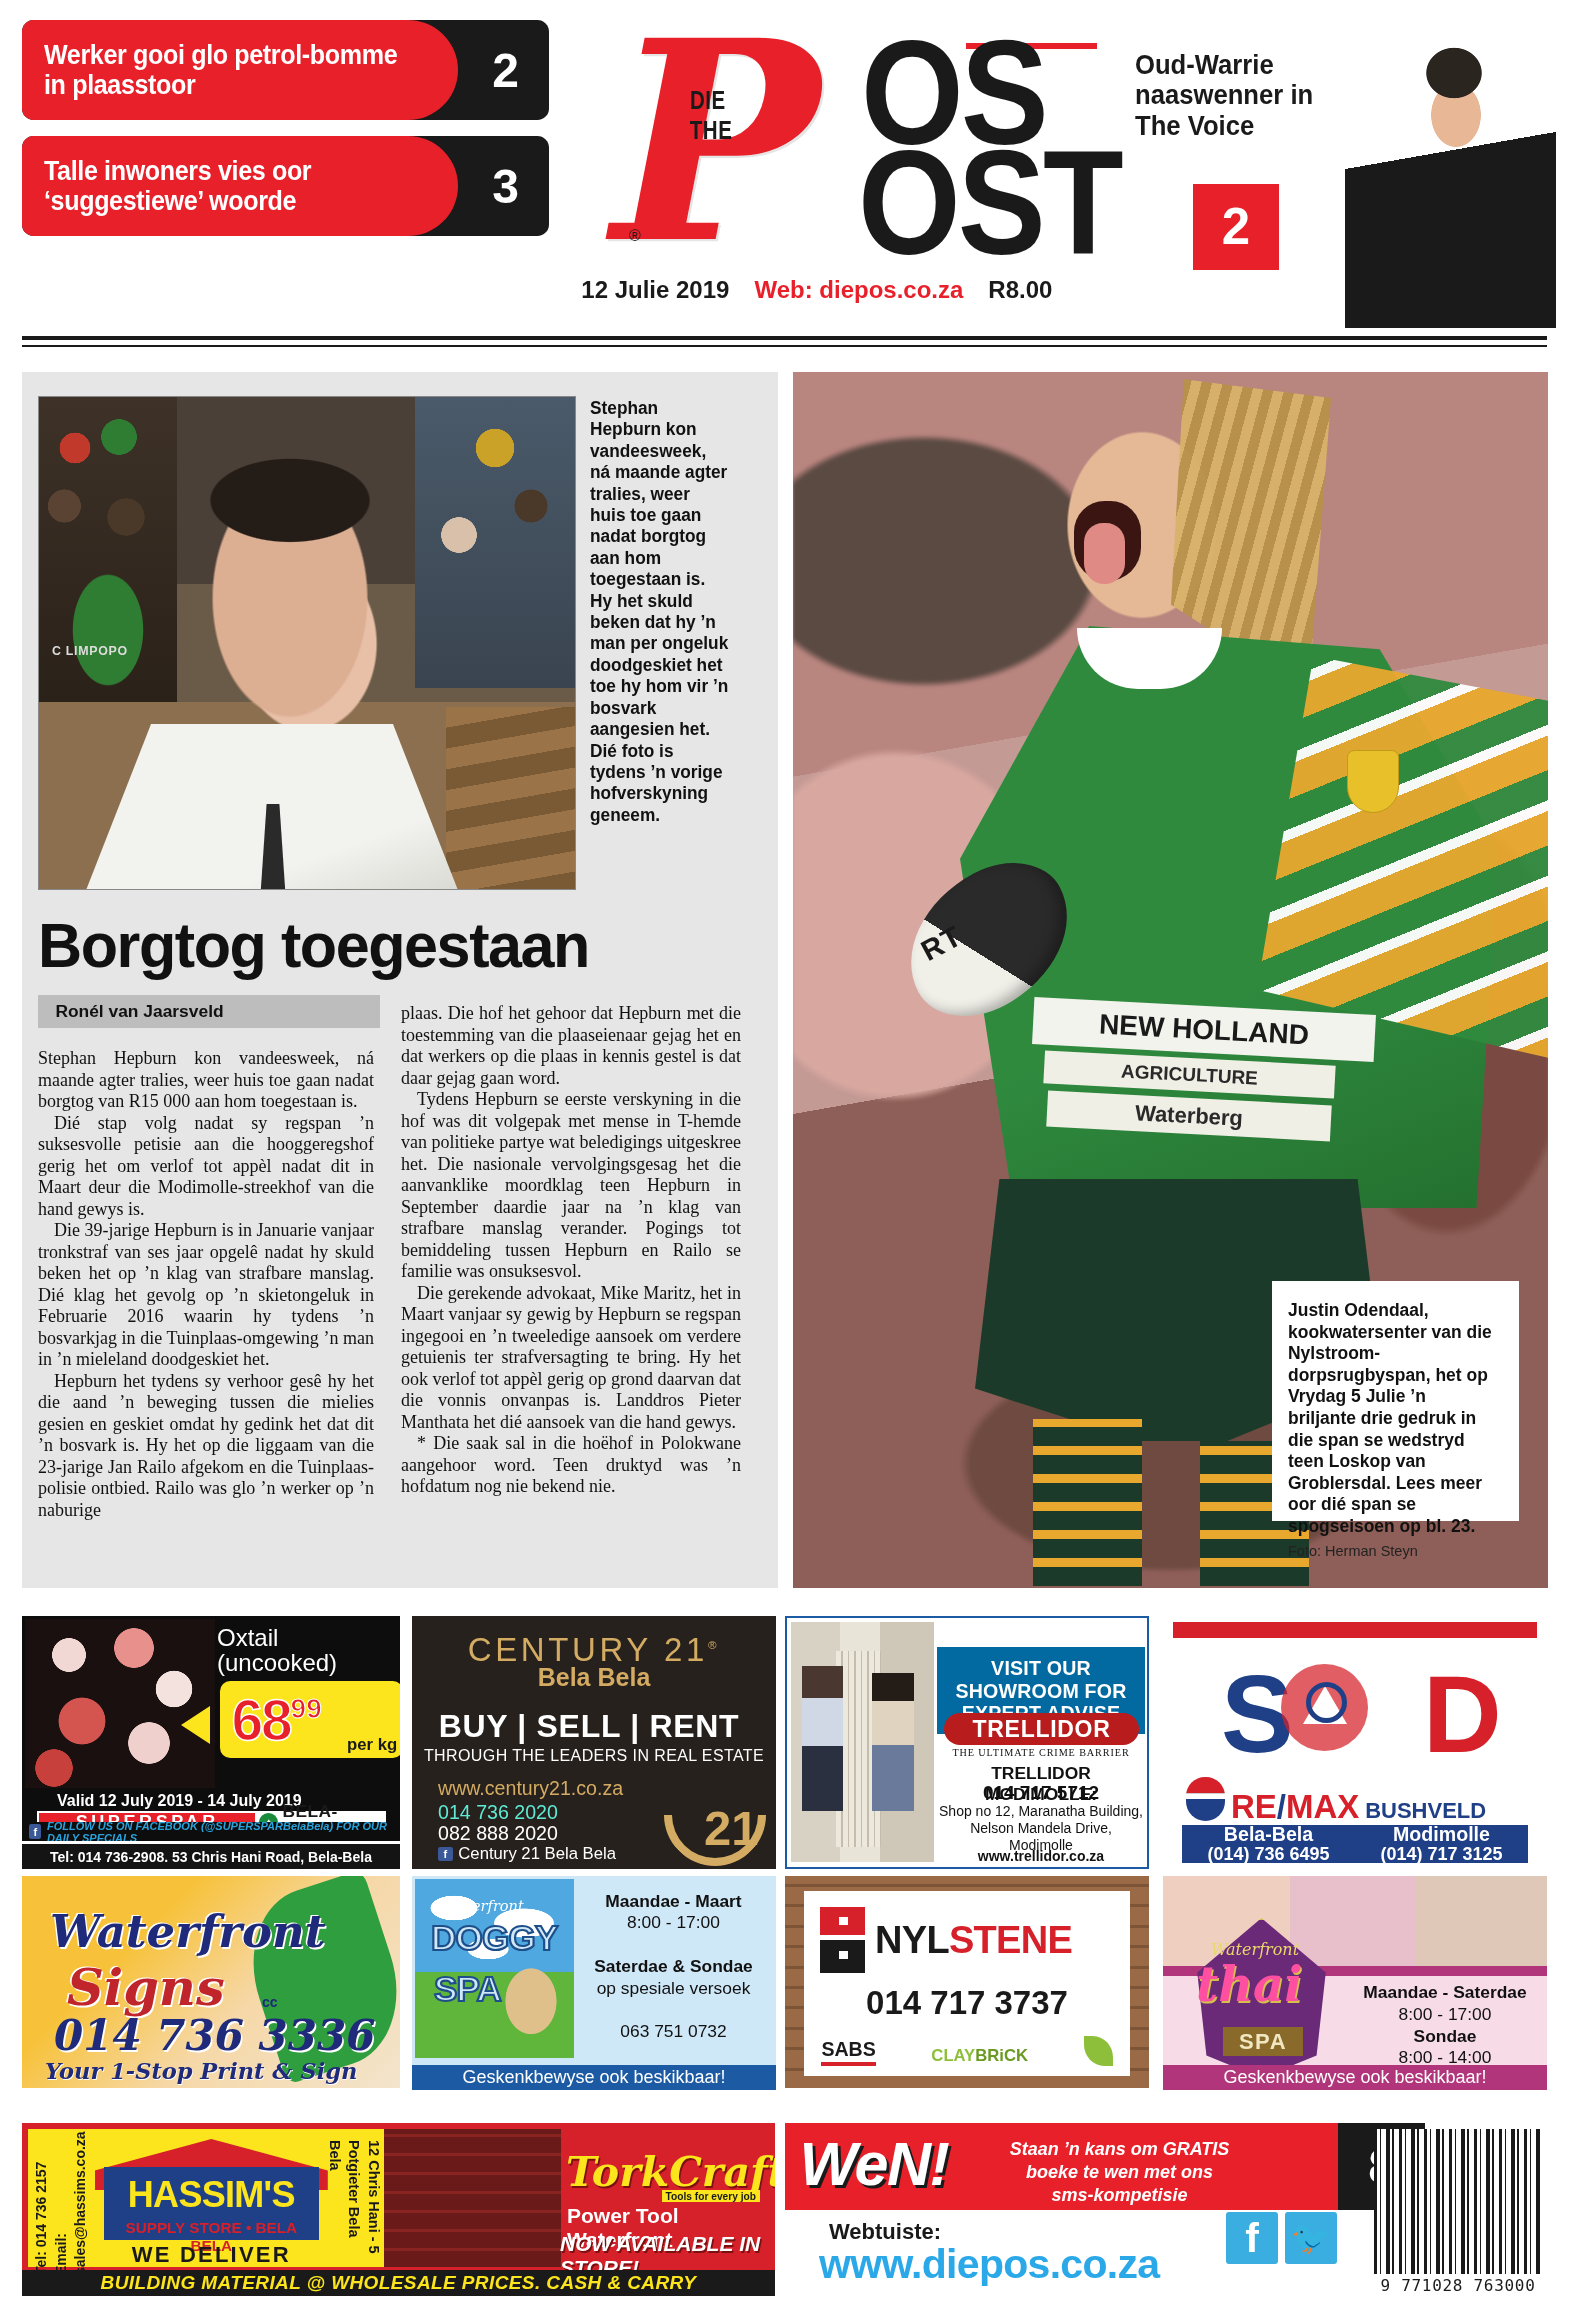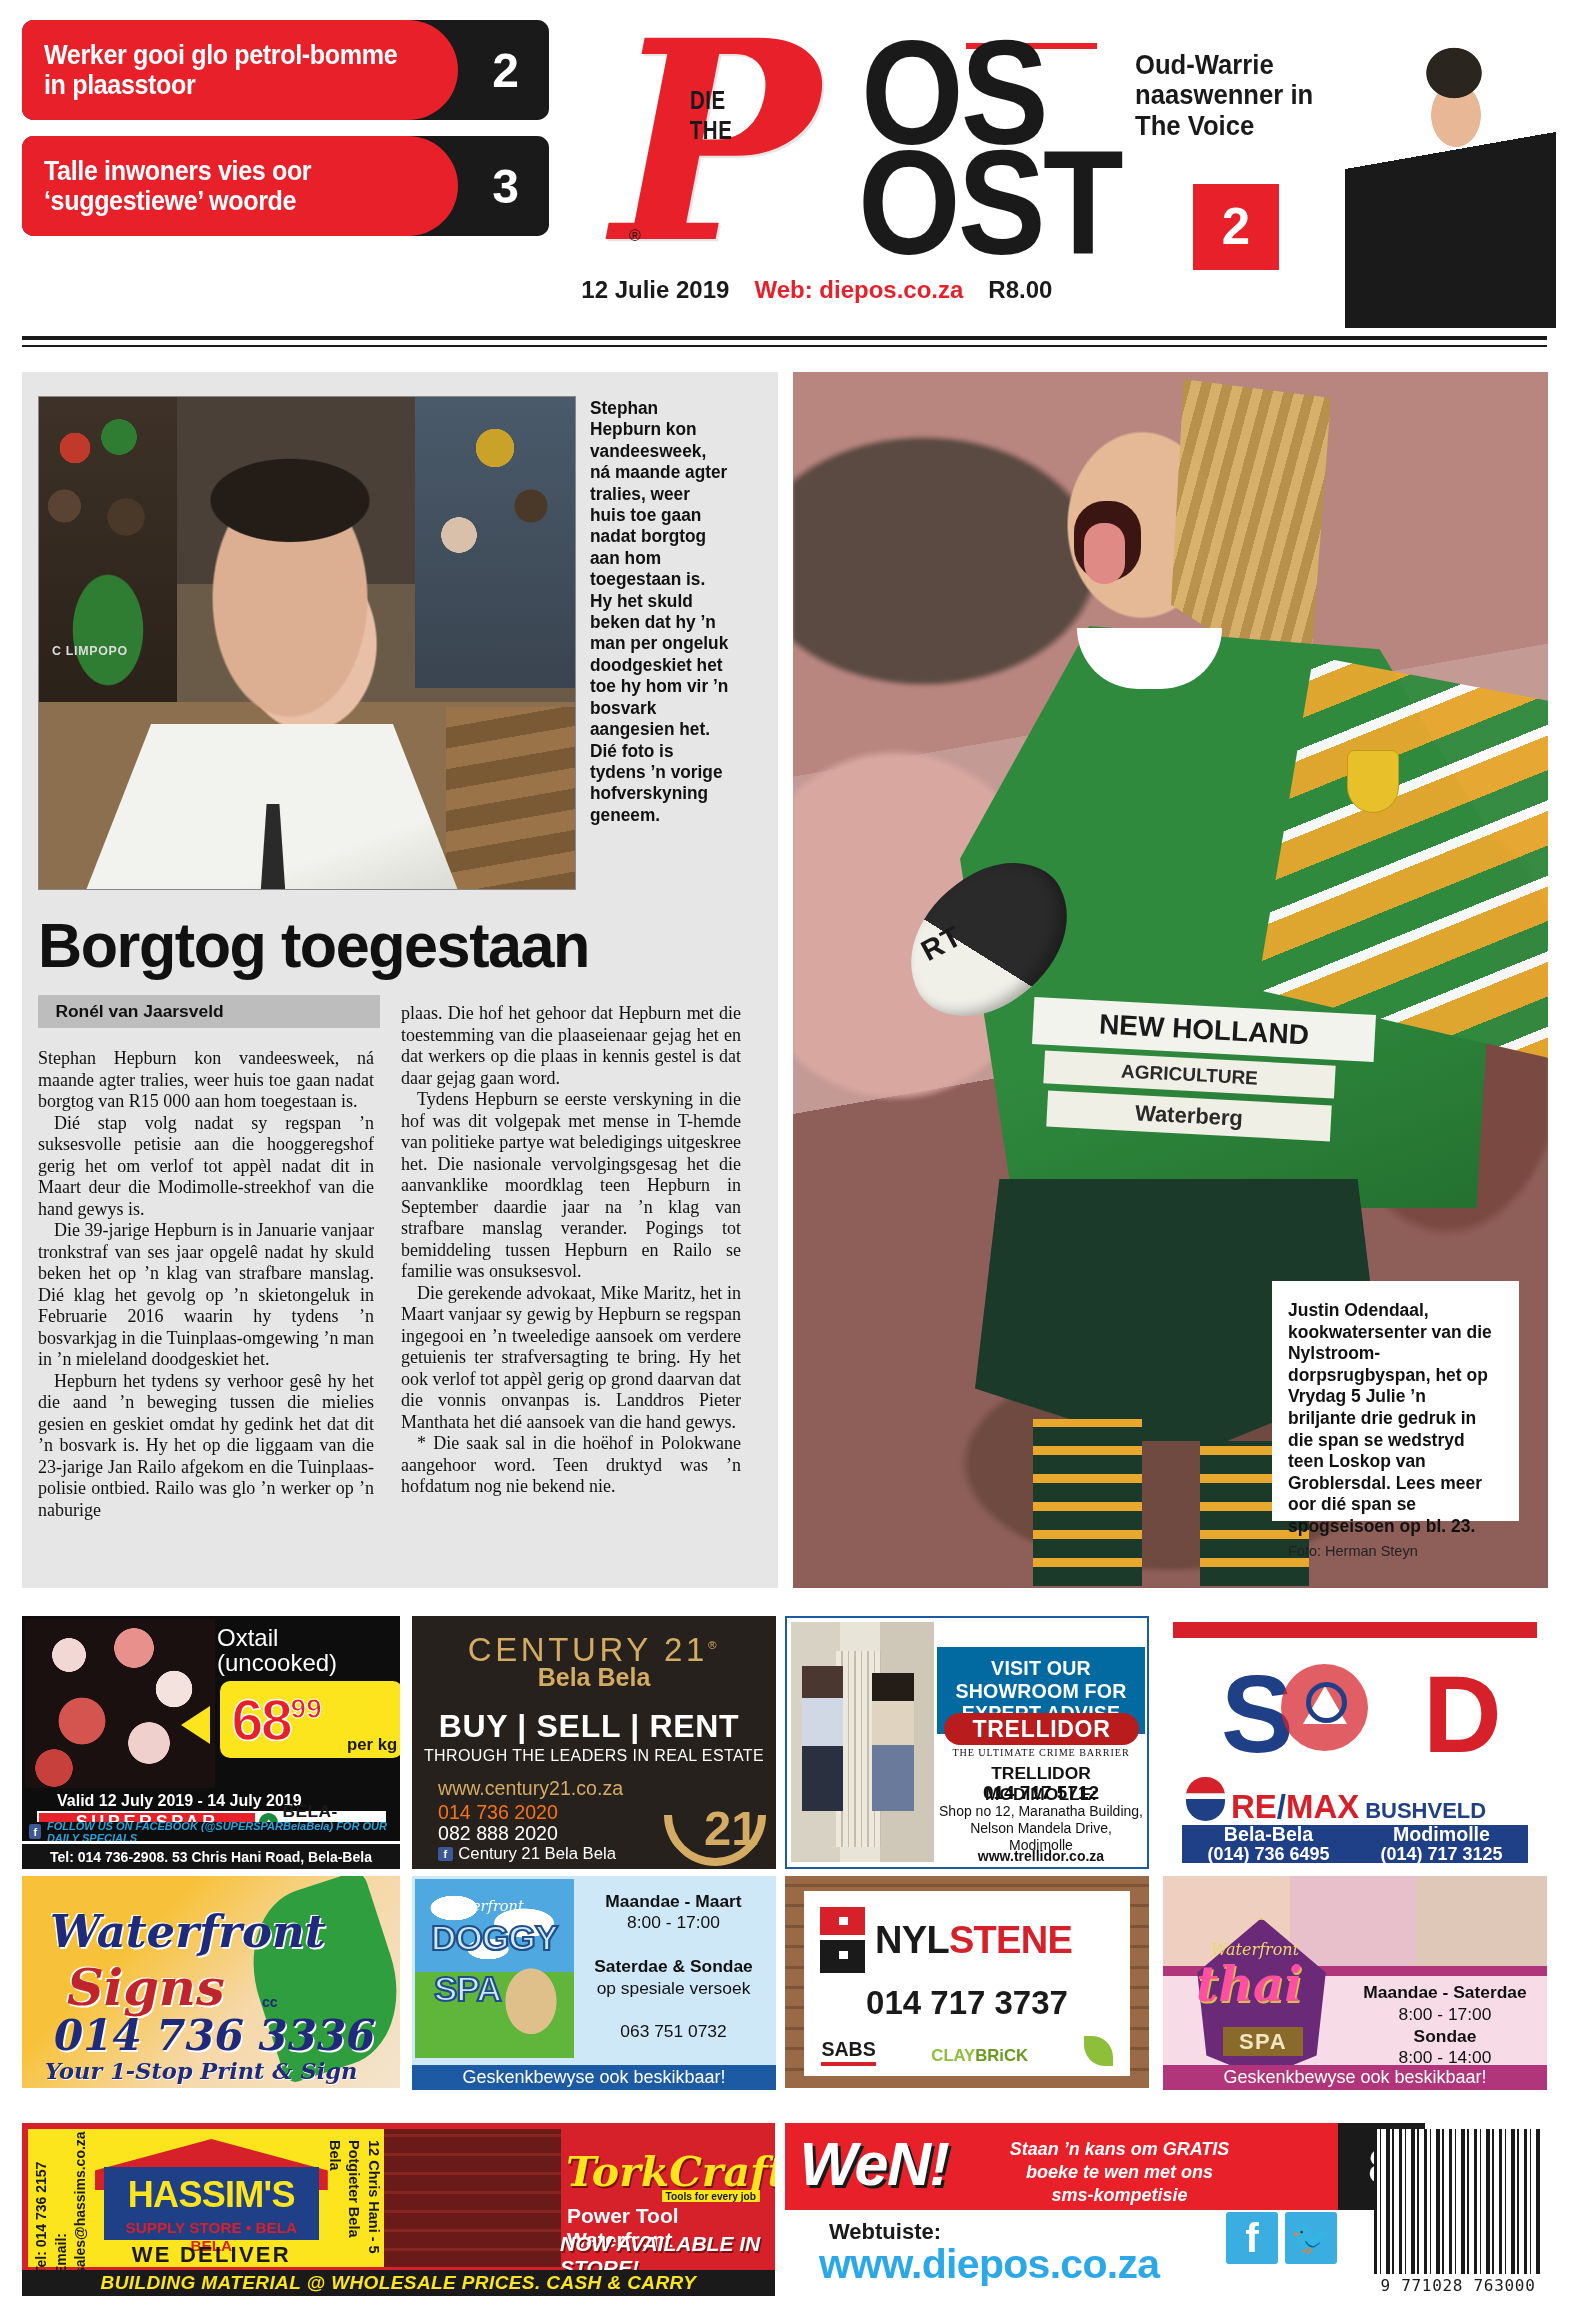--- a/index.html
+++ b/index.html
@@ -357,21 +357,21 @@
   .c21-name { position:absolute; left:0; right:0; top:14.5px; text-align:center;
               font-size:33px; letter-spacing:3.6px; color:#d4ab63; font-weight:500; }
   .c21-reg { font-size:11.6px; vertical-align:super; }
   .c21-bb { position:absolute; left:0; right:0; top:47px; text-align:center;
             font-size:25px; font-weight:bold; color:#d4ab63; }
   .c21-bsr { position:absolute; left:0; right:10px; top:92px; text-align:center;
              font-size:32px; font-weight:bold; color:#fff; letter-spacing:0.7px; }
   .c21-sub { position:absolute; left:0; right:0; top:131px; text-align:center;
              font-size:16px; color:#fff; letter-spacing:0.4px; }
   .c21-www { position:absolute; left:26px; top:161px; font-size:19.6px; color:#d4ab63; }
-  .c21-t1 { position:absolute; left:26px; top:185px; font-size:19.6px; color:#f97316; }
+  .c21-t1 { position:absolute; left:26px; top:185px; font-size:19.6px; color:#5eead4; }
   .c21-t2 { position:absolute; left:26px; top:206px; font-size:19.6px; color:#fff; }
   .c21-fb { position:absolute; left:26px; top:228px; font-size:16.7px; color:#fff;
             display:flex; align-items:center; gap:5.8px; }
   .c21-mark {
     position:absolute; right:10.2px; bottom:2.9px; width:102px; height:102px;
     border:8px solid #d4ab63; border-radius:50%;
     border-right-color:transparent; border-top-color:transparent;
     transform:rotate(-45deg);
   }
   .c21-21 {

